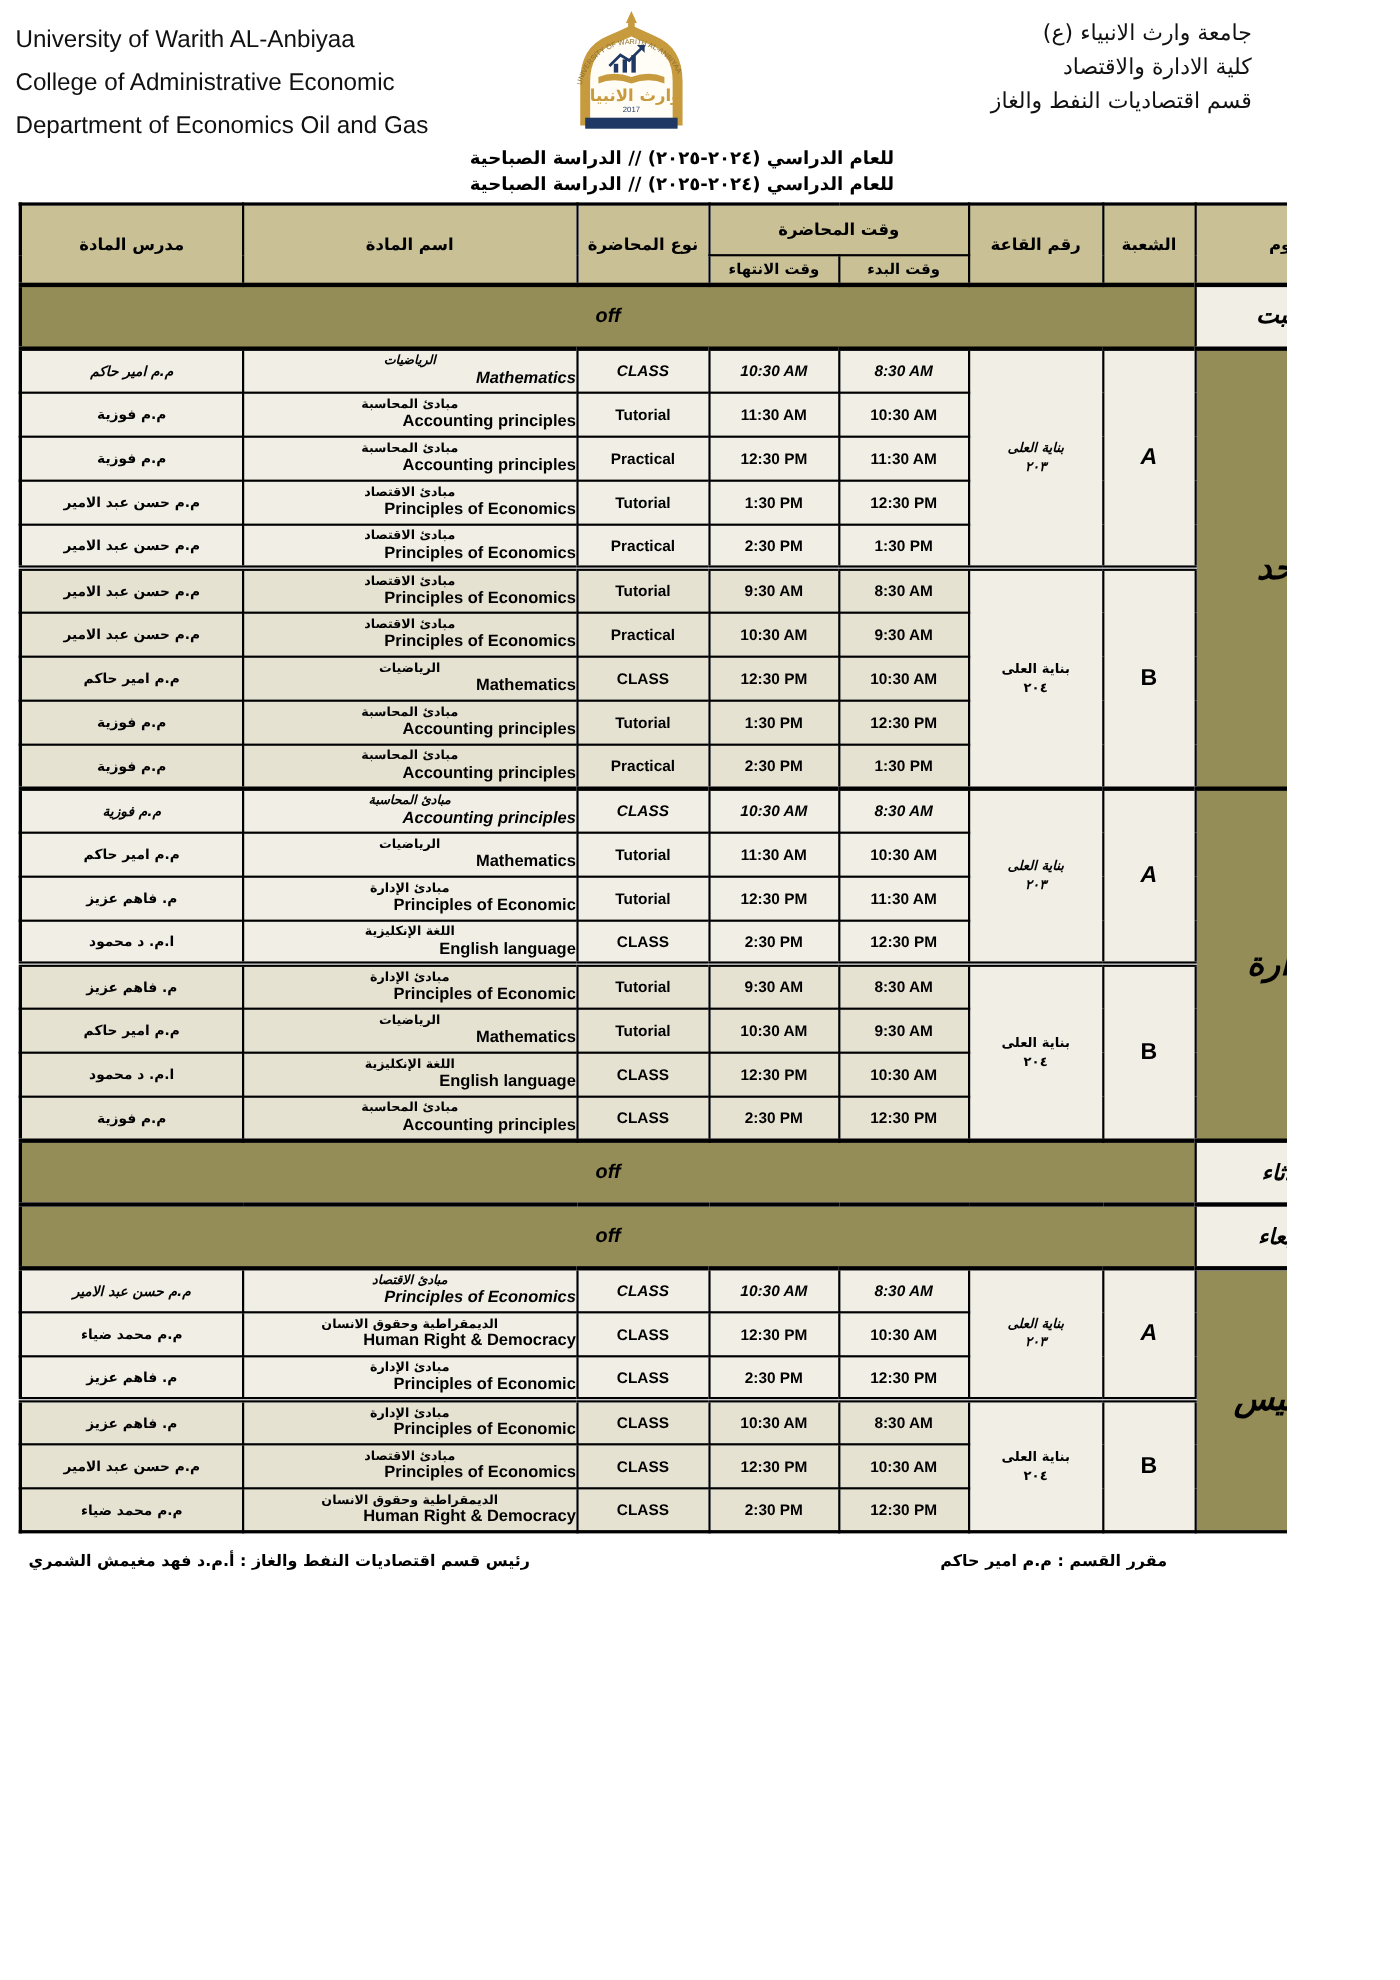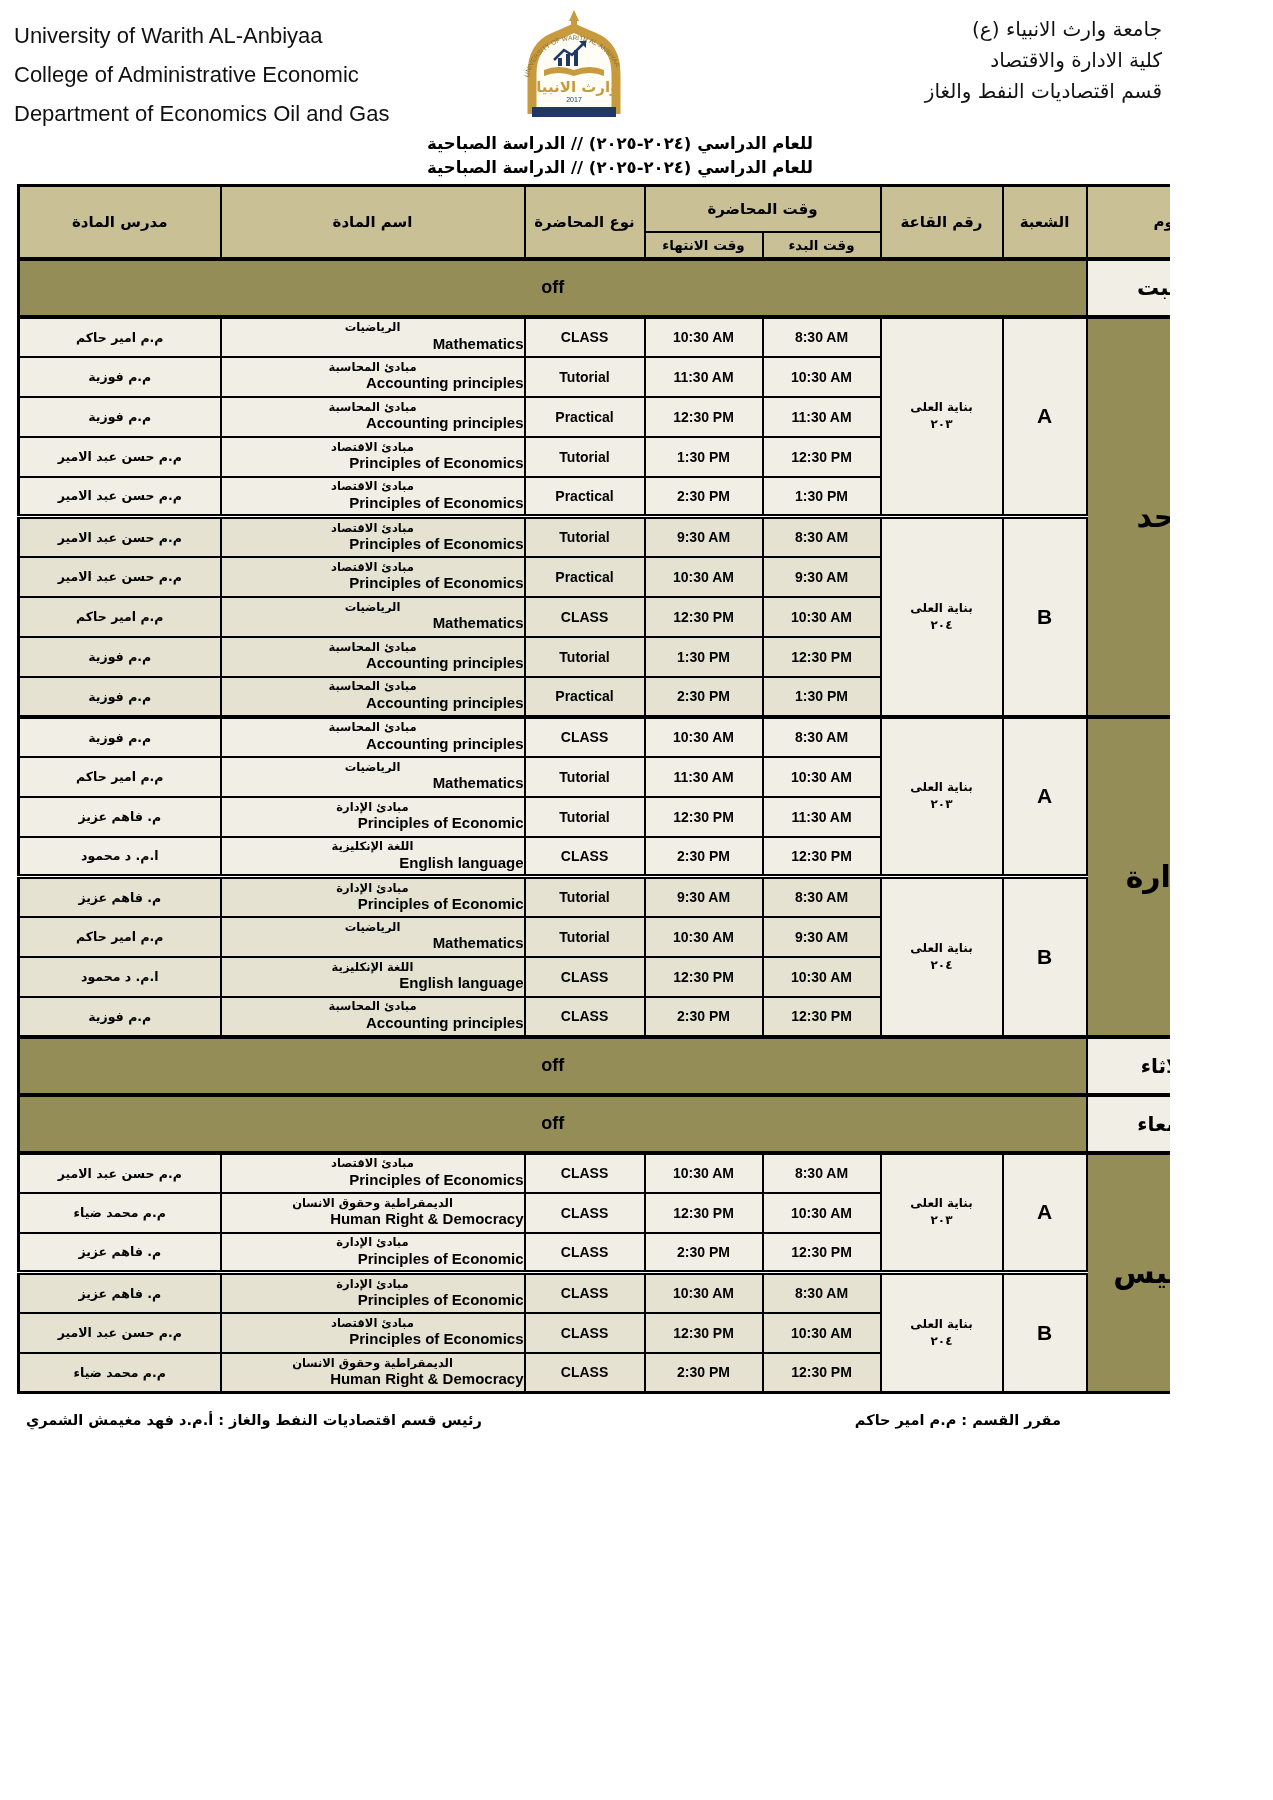--- a/index.html
+++ b/index.html
@@ -8,21 +8,21 @@
     --light:#f1efe5;
     --shade:#e6e2d2;
     --ink:#000;
   }
   *{box-sizing:border-box;margin:0;padding:0;}
   body{background:#ffffff;font-family:"Liberation Sans","DejaVu Sans",sans-serif;}
   .page{position:relative;width:1170px;height:1800px;background:#fff;overflow:hidden;}
 
   
   .hdr-left{position:absolute;left:14px;top:16px;font-size:22px;color:#111;line-height:39px;}
-  .hdr-right{position:absolute;right:8px;top:14px;font-size:20px;color:#111;line-height:31px;text-align:right;direction:rtl;font-family:"DejaVu Sans",sans-serif;}
+  .hdr-right{position:absolute;right:32px;top:14px;font-size:20px;color:#111;line-height:31px;text-align:right;direction:rtl;font-family:"DejaVu Sans",sans-serif;}
   .logo-wrap{position:absolute;left:488px;top:8px;width:172px;height:112px;}
 
   
   .titles{position:absolute;top:132px;left:0;width:1240px;text-align:center;direction:rtl;
           font-family:"DejaVu Sans",sans-serif;font-weight:bold;font-size:16.5px;line-height:24px;color:#000;}
 
   
   table.sched{position:absolute;top:184px;left:17px;width:1240px;border-collapse:collapse;
               table-layout:fixed;direction:rtl;border:3px solid var(--ink);}
   .sched th,.sched td{border:2px solid var(--ink);text-align:center;vertical-align:middle;padding:0;overflow:hidden;}
@@ -42,21 +42,21 @@
   .section-cell{font-size:21px;font-weight:bold;font-family:"Liberation Sans",sans-serif;}
   .room-cell{font-family:"DejaVu Sans",sans-serif;font-weight:bold;font-size:12px;line-height:17px;}
   .teacher-cell{font-family:"DejaVu Sans",sans-serif;font-weight:bold;font-size:12.5px;}
   .time-cell{font-weight:bold;font-size:14px;direction:ltr;}
   .type-cell{font-weight:bold;font-size:14px;direction:ltr;}
   .subject-cell{line-height:1.25;}
   .subject-ar{font-family:"DejaVu Sans",sans-serif;font-weight:bold;font-size:11.5px;}
   .subject-en{font-weight:bold;font-size:15px;direction:ltr;text-align:right;}
   td.shade{background:var(--shade);}
 
-  tr.day-start td{border-top:4px solid var(--ink);}
+  tr.day-start td{border-top:4px solid var(--ink);font-style:italic;}
   tr.block-start td{border-top:5px double var(--ink);}
 
   
   .footer{position:absolute;top:1412px;left:0;width:1273px;height:30px;
           font-family:"DejaVu Sans",sans-serif;font-weight:bold;font-size:14.5px;color:#000;}
   .footer .f-left{position:absolute;left:26px;top:0;direction:rtl;}
   .footer .f-right{position:absolute;right:212px;top:0;direction:rtl;}
 </style>
 </head>
 <body>

